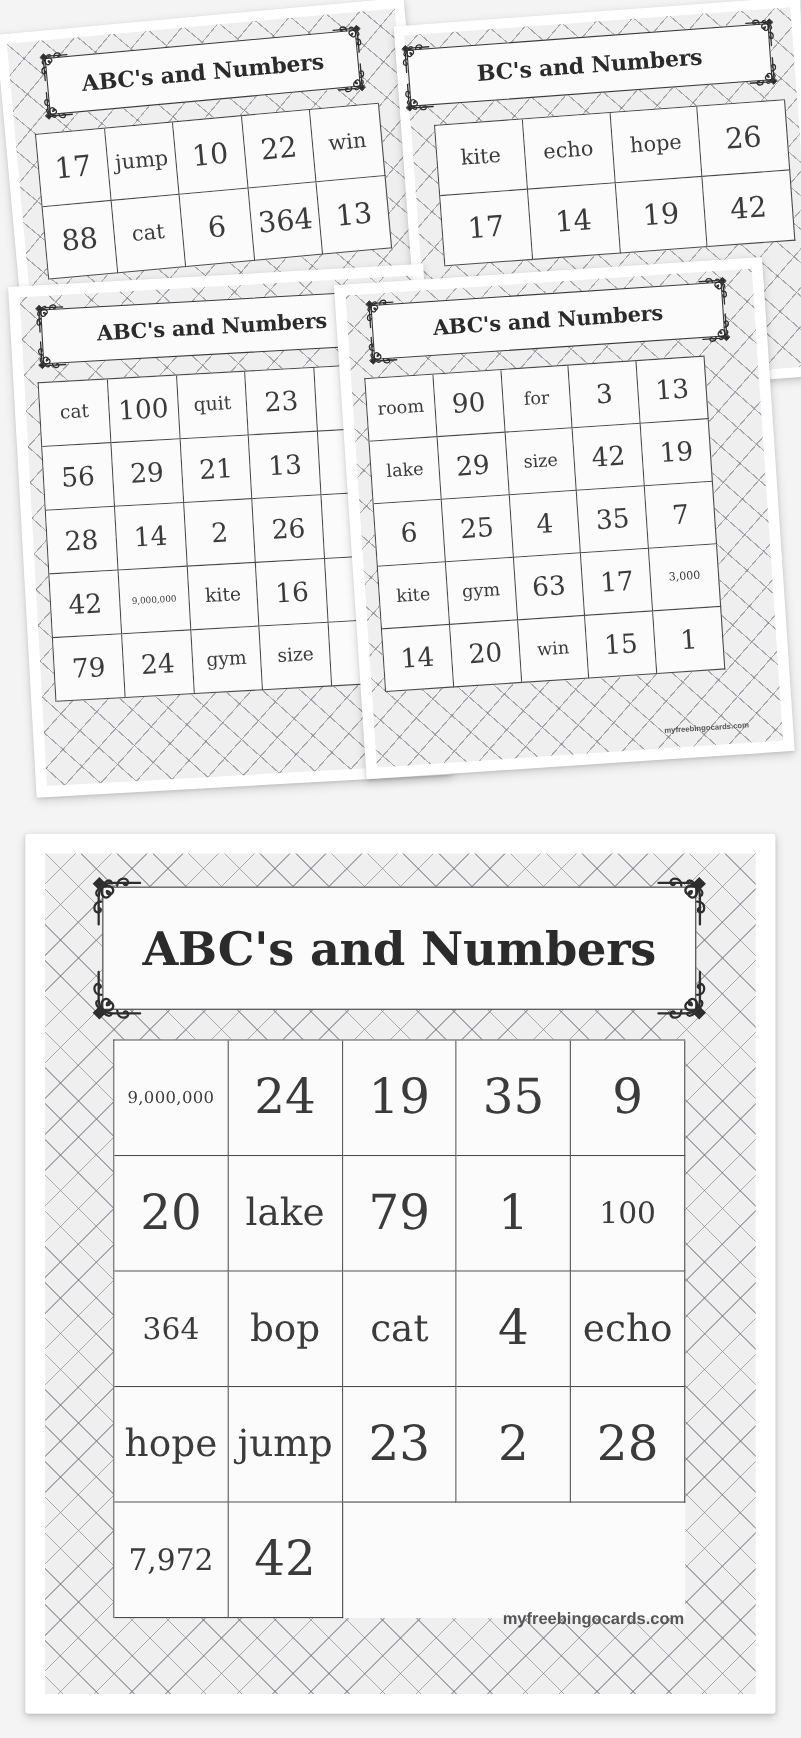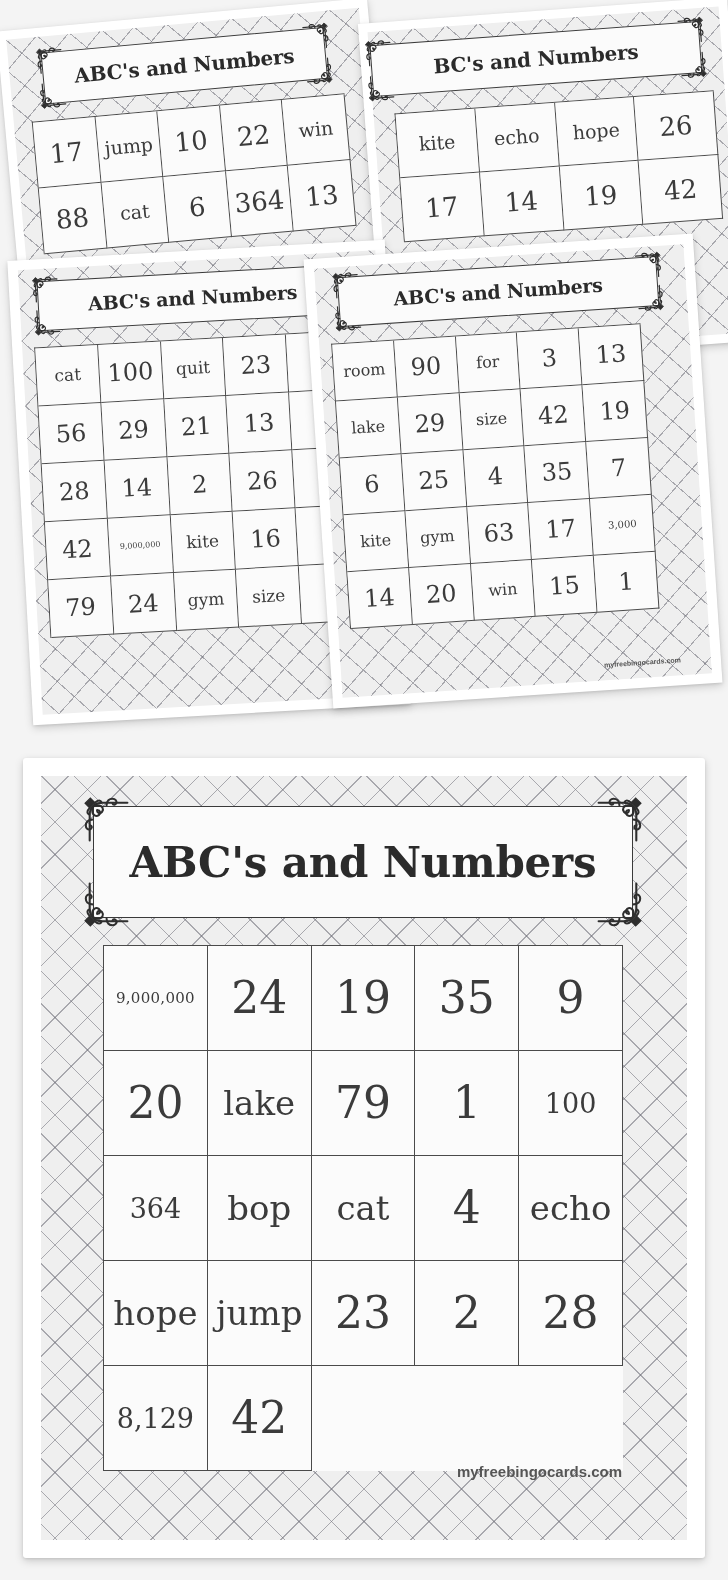--- a/index.html
+++ b/index.html
@@ -516,17 +516,17 @@
       <div class="cell sm">364</div>
       <div class="cell w">bop</div>
       <div class="cell w">cat</div>
       <div class="cell ">4</div>
       <div class="cell w">echo</div>
       <div class="cell w">hope</div>
       <div class="cell w">jump</div>
       <div class="cell ">23</div>
       <div class="cell ">2</div>
       <div class="cell ">28</div>
-      <div class="cell sm">8,129</div>
+      <div class="cell sm">7,972</div>
       <div class="cell ">42</div>
     </div>
   <div class="footer">myfreebingocards.com</div>
 </div>
 
 </body></html>

